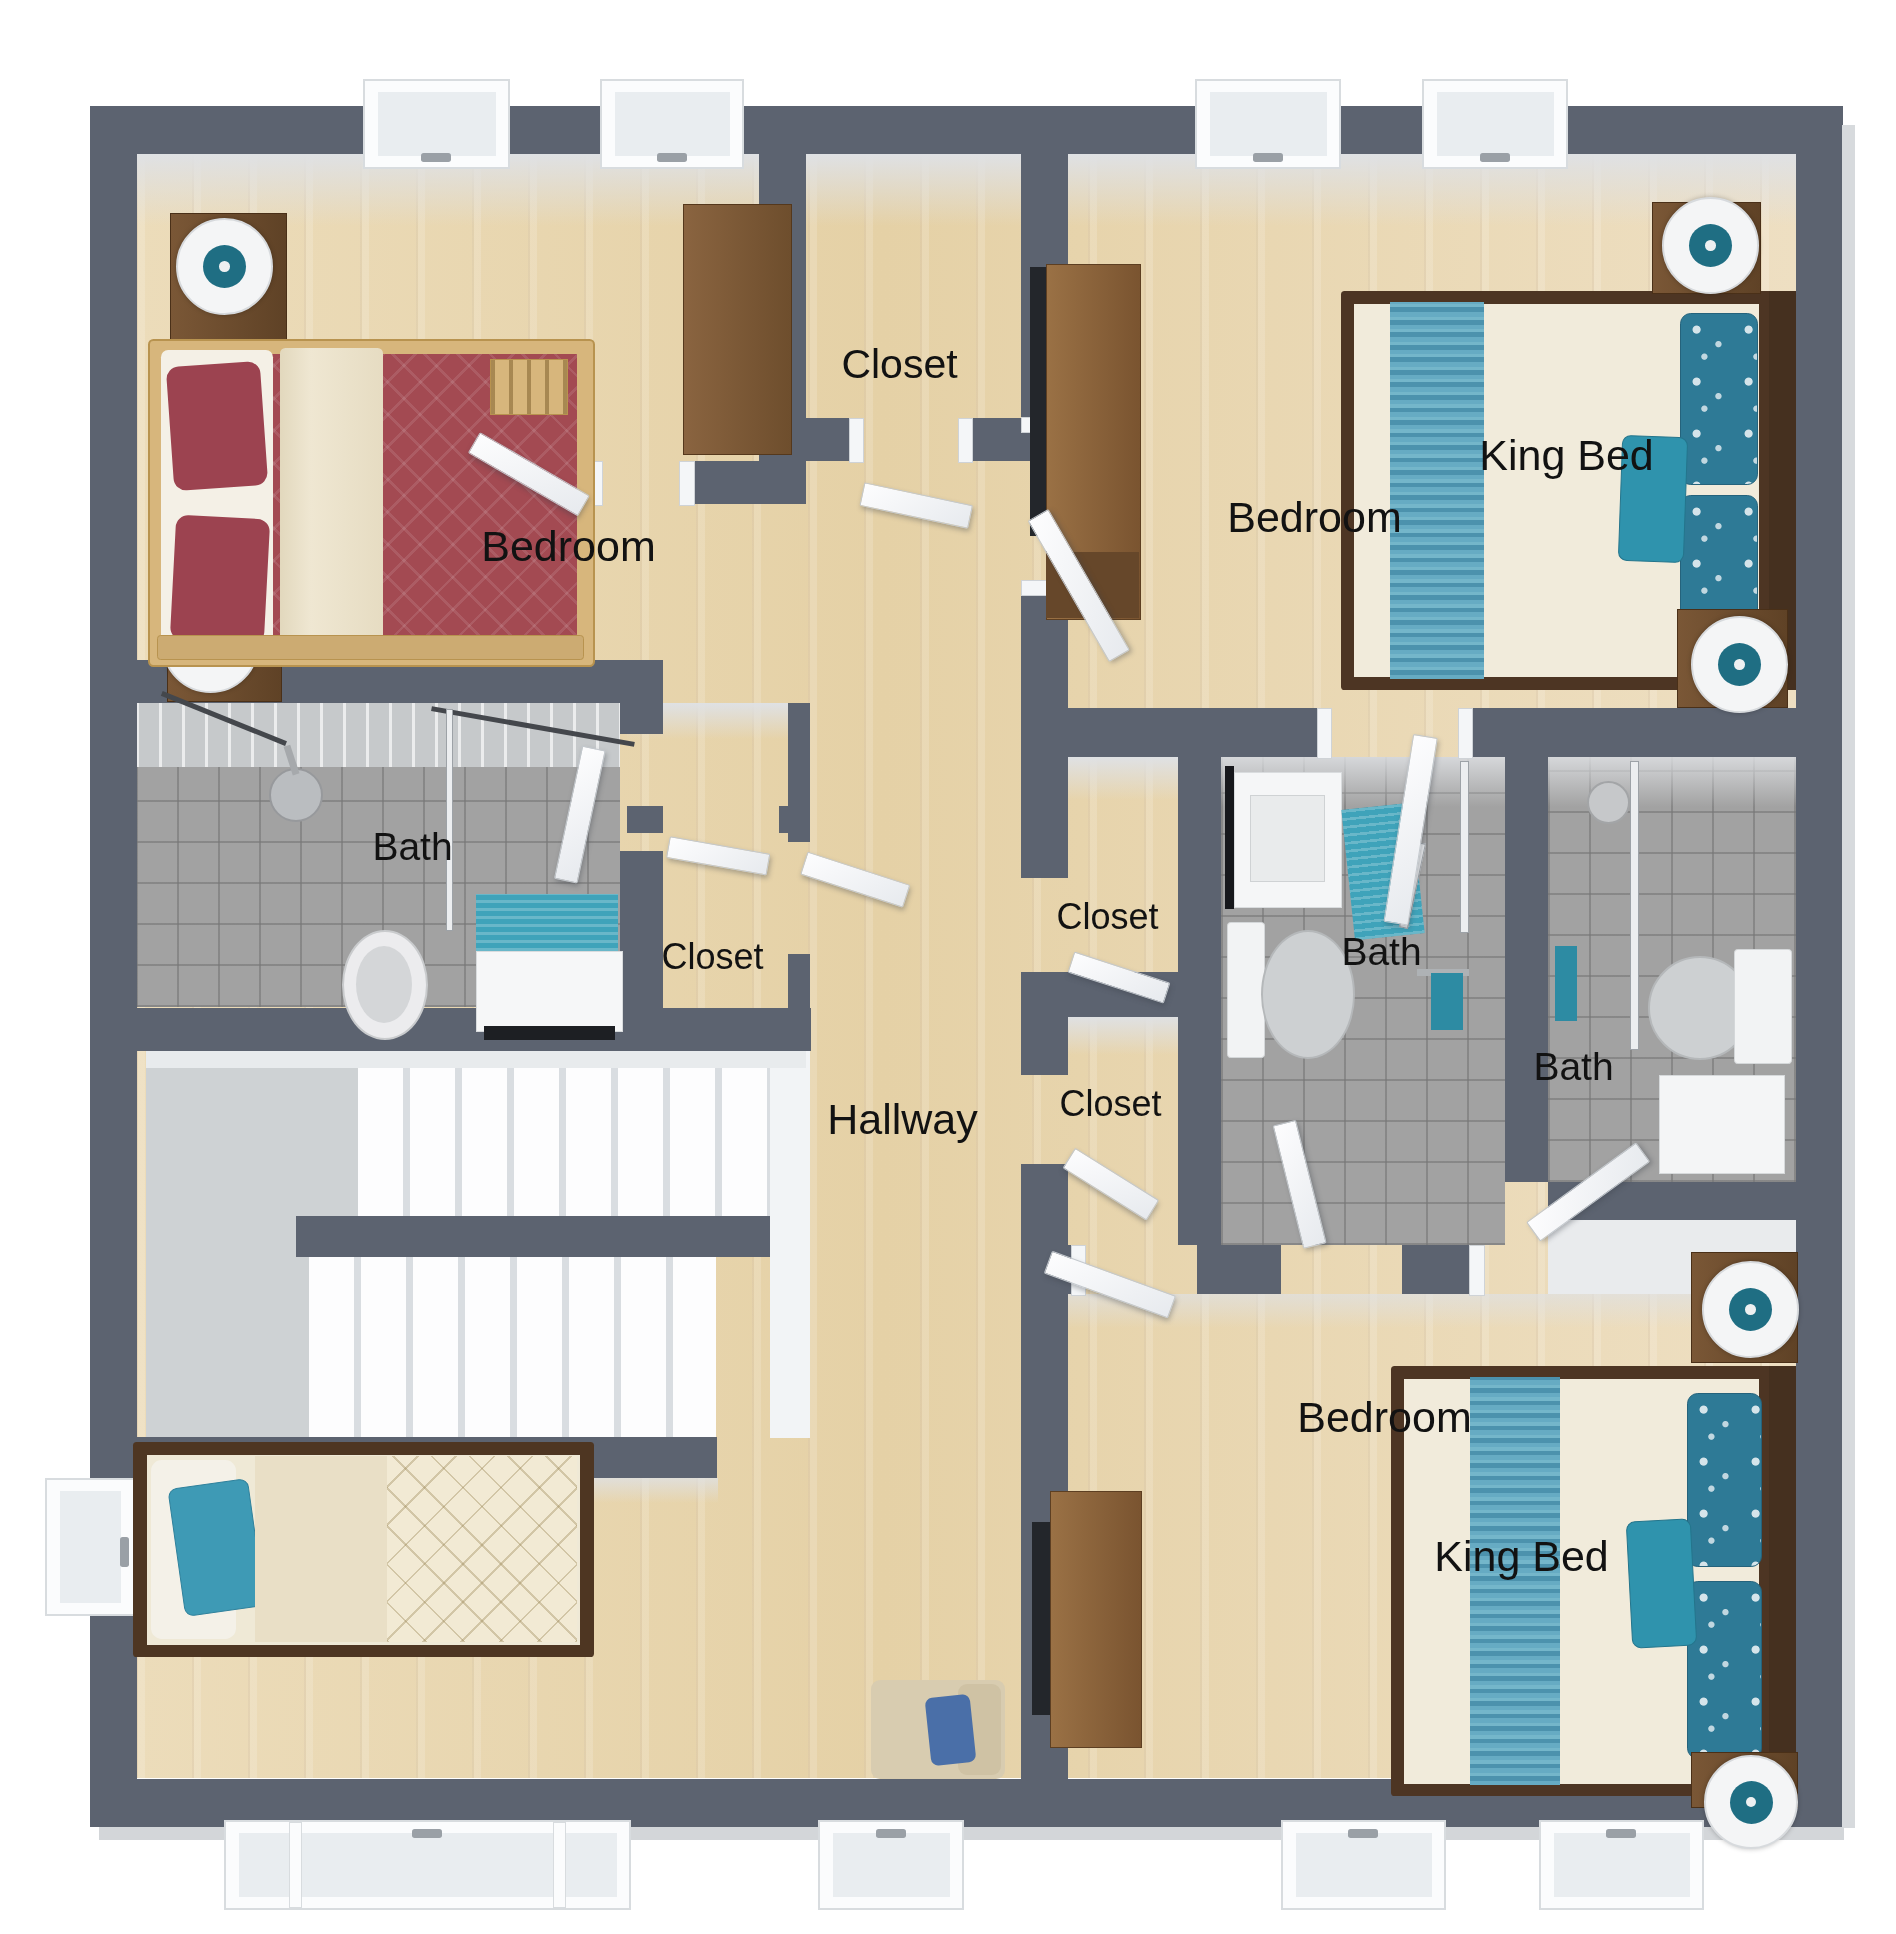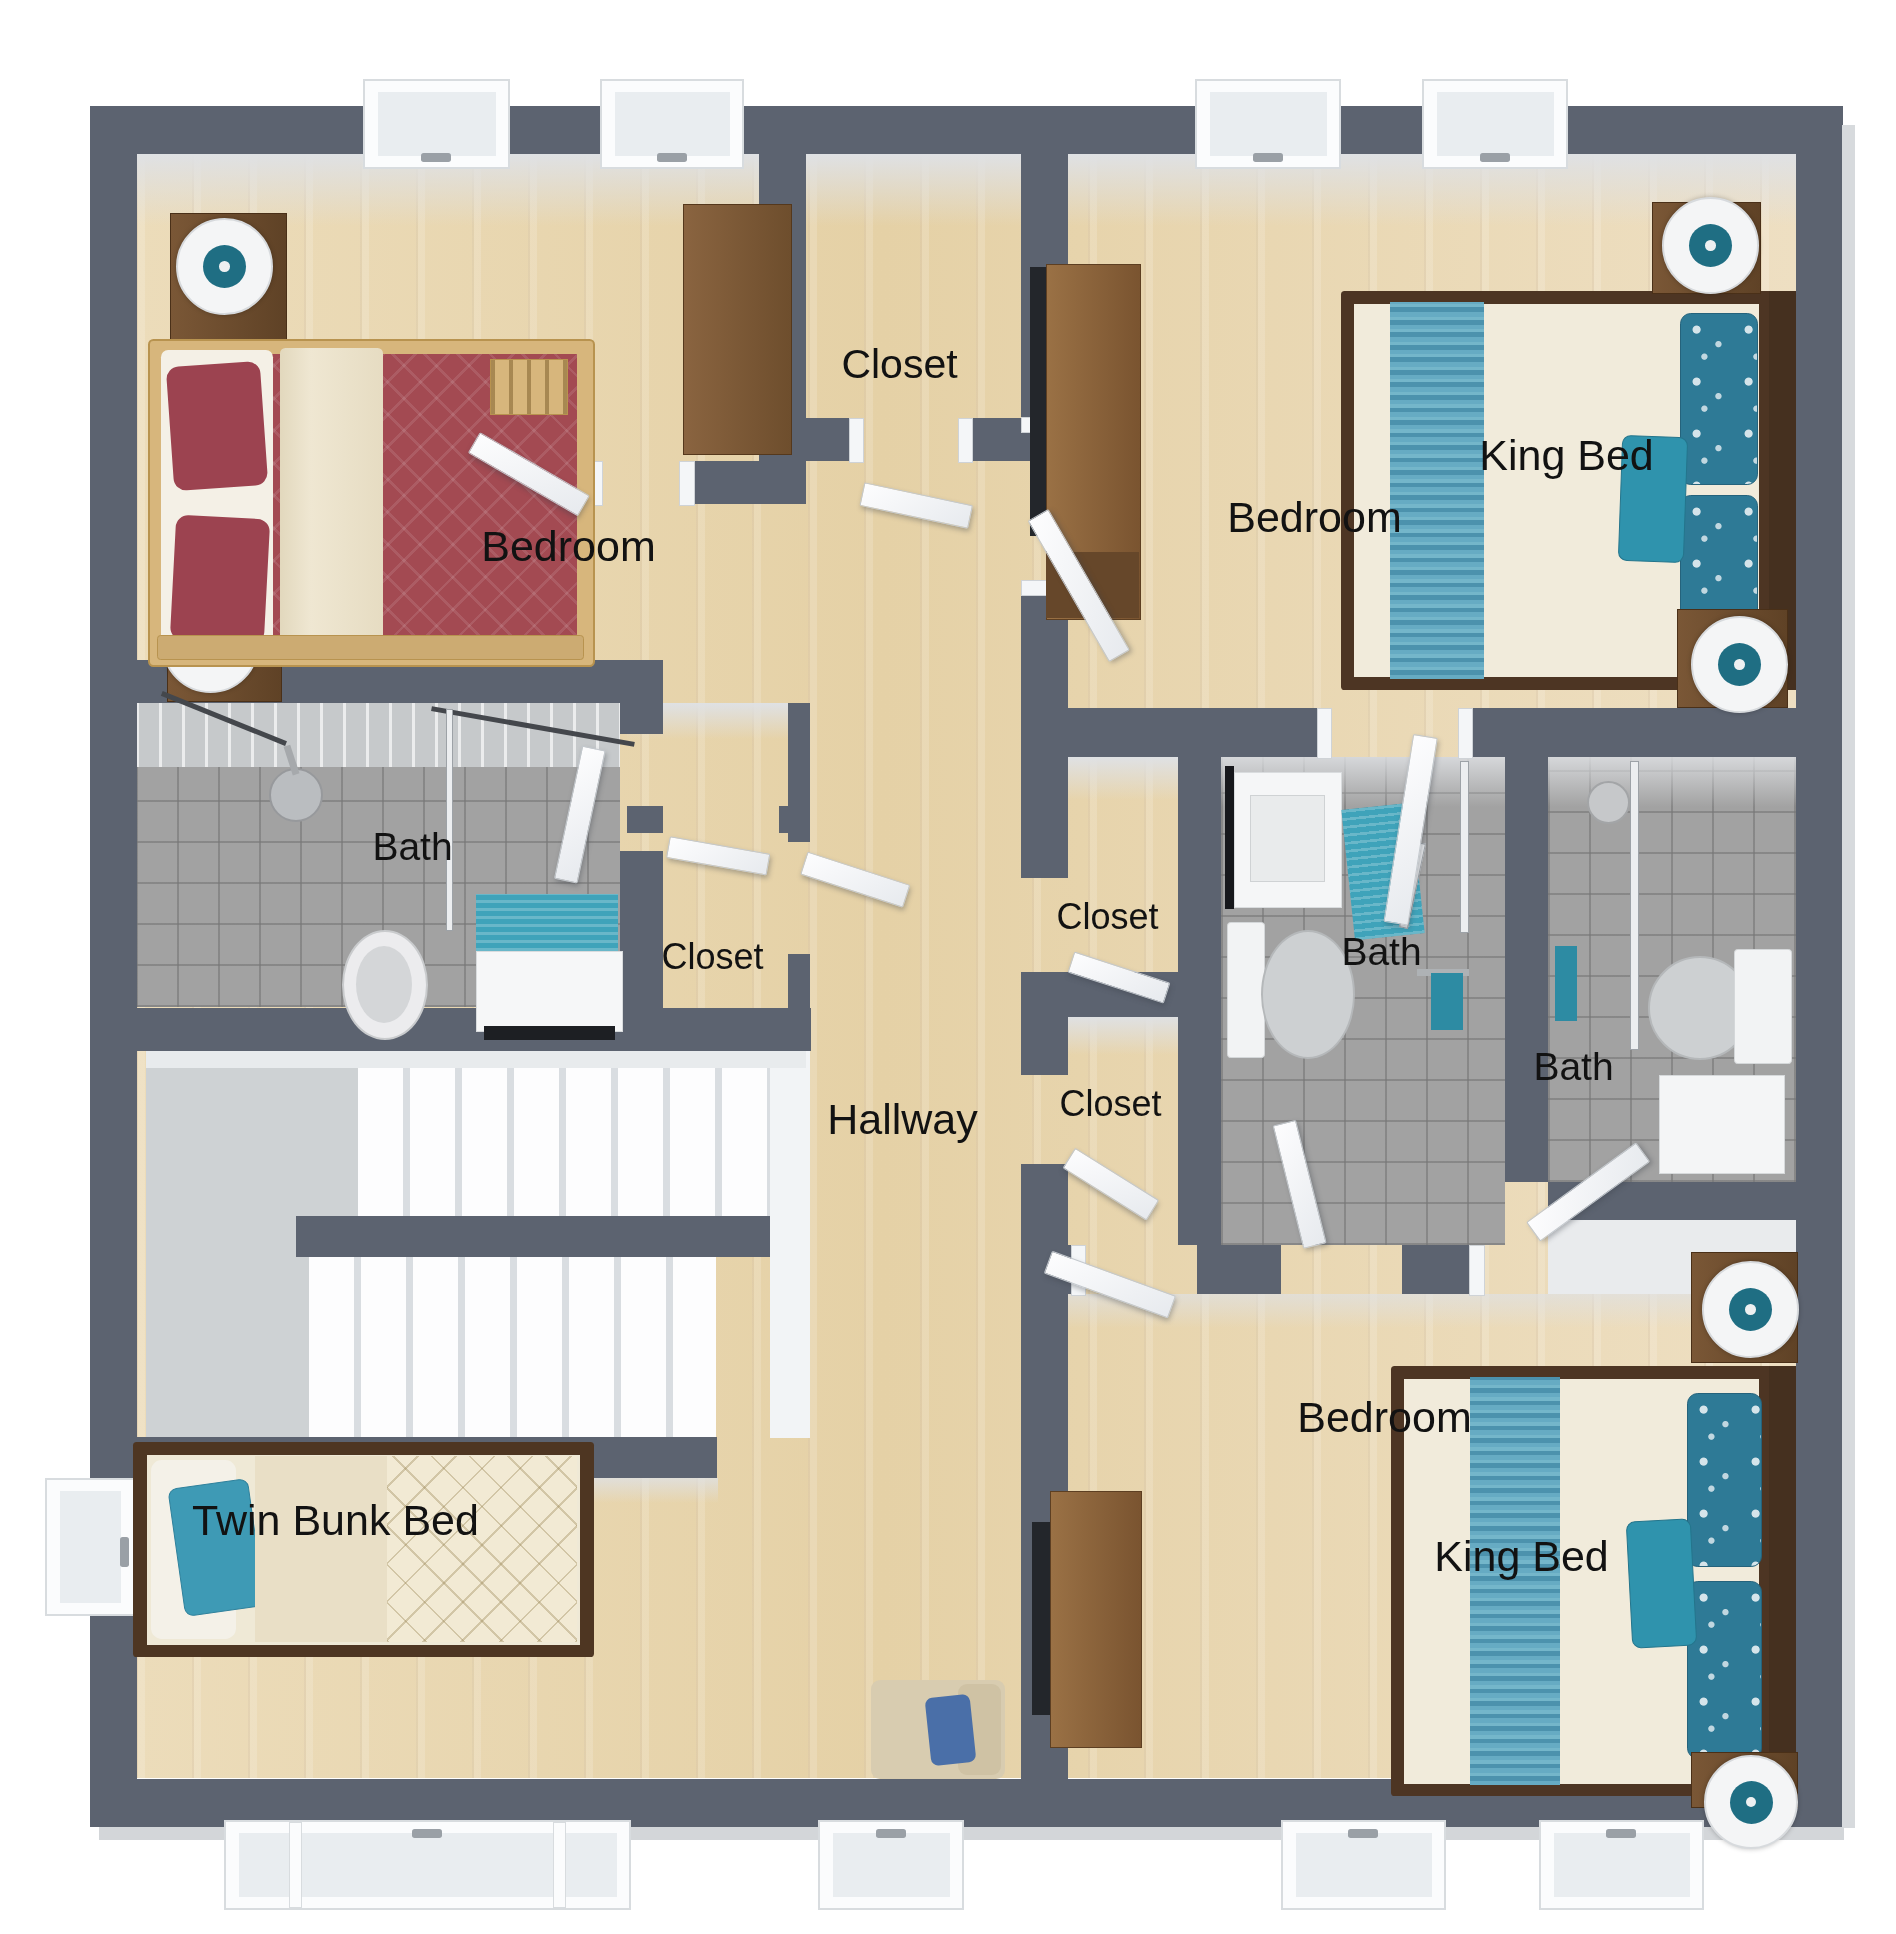--- a/index.html
+++ b/index.html
@@ -290,18 +290,17 @@
   <div class="lbl" style="left:900px;top:342px;font-size:41px;">Closet</div>
   <div class="lbl" style="left:1315px;top:494px;">Bedroom</div>
   <div class="lbl" style="left:1567px;top:432px;">King Bed</div>
   <div class="lbl md" style="left:413px;top:826px;">Bath</div>
   <div class="lbl sm" style="left:713px;top:937px;">Closet</div>
   <div class="lbl sm" style="left:1108px;top:897px;">Closet</div>
   <div class="lbl md" style="left:1382px;top:931px;">Bath</div>
   <div class="lbl sm" style="left:1111px;top:1084px;">Closet</div>
   <div class="lbl md" style="left:1574px;top:1046px;">Bath</div>
   <div class="lbl" style="left:903px;top:1096px;">Hallway</div>
-  <div class="lbl" style="left:336px;top:1497px;">Twin Bunk Bed</div>
   <div class="lbl" style="left:1385px;top:1394px;">Bedroom</div>
   <div class="lbl" style="left:1522px;top:1533px;">King Bed</div>
 
 </div>
 
 
 </body></html>

